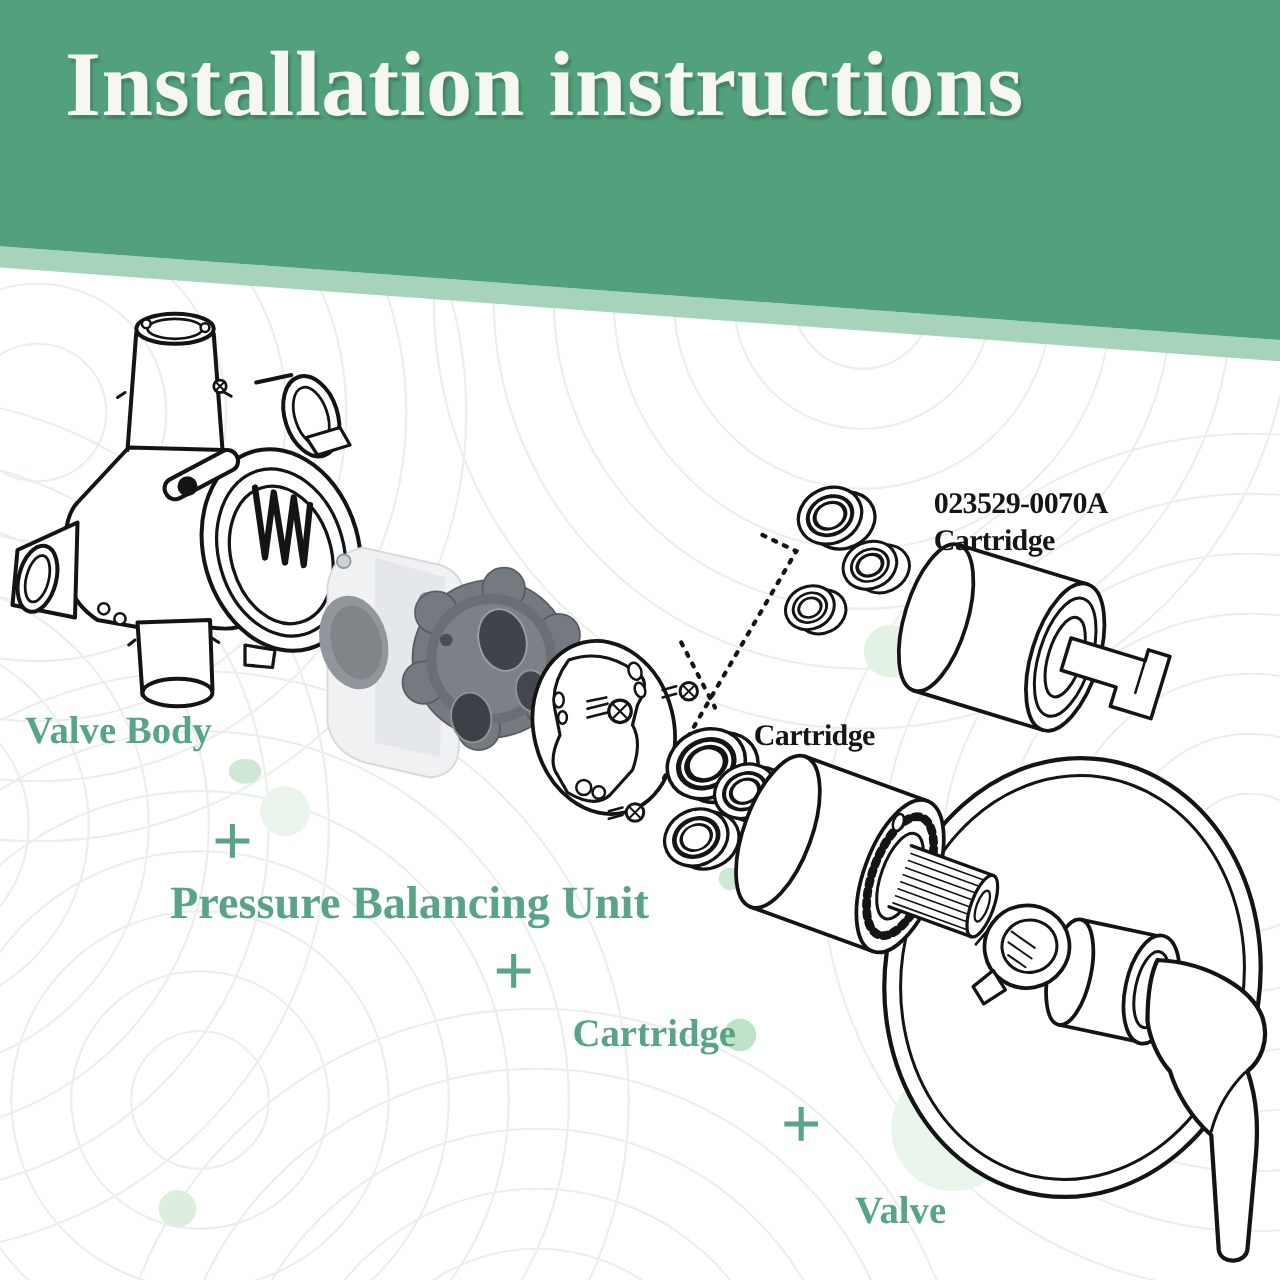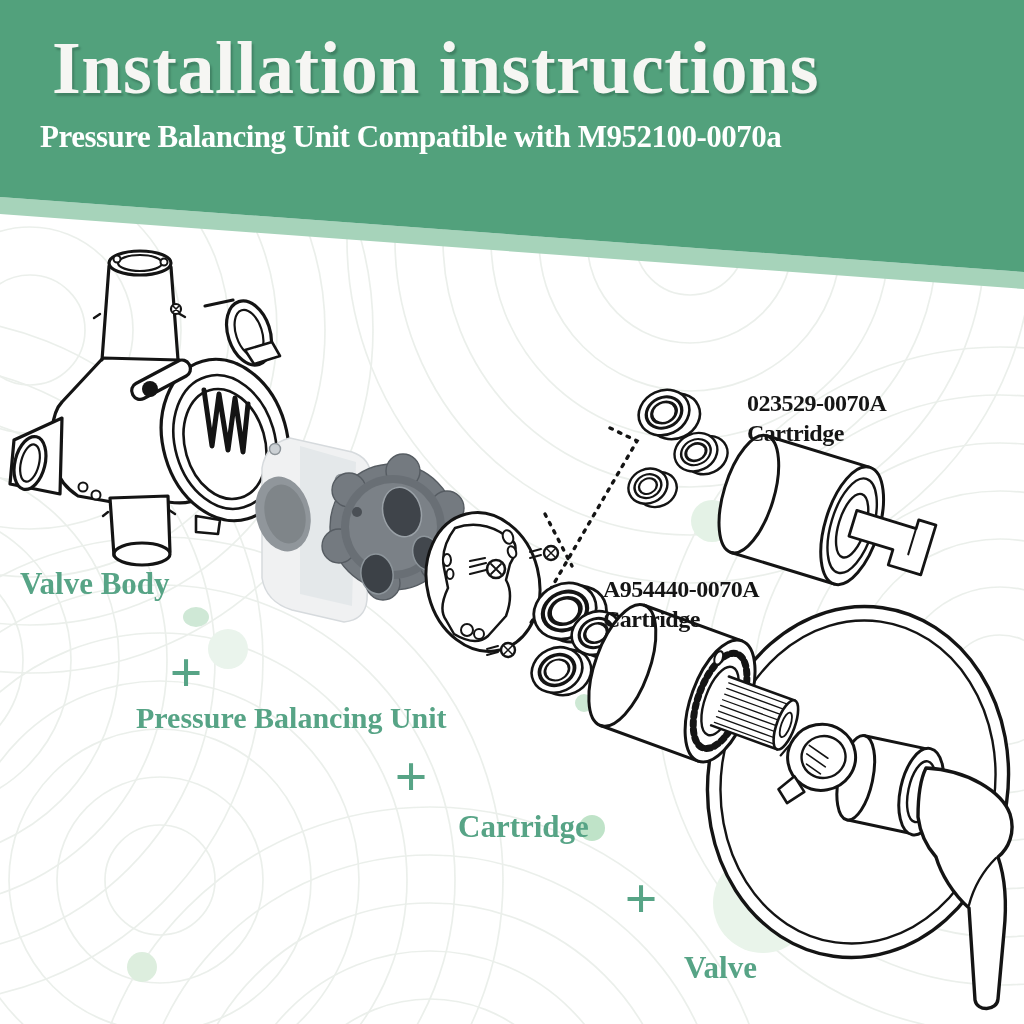--- a/index.html
+++ b/index.html
@@ -15,21 +15,21 @@
          font-size:74px;letter-spacing:.5px;white-space:nowrap;
          text-shadow:2px 3px 2px rgba(25,60,45,.30);}
   .subtitle{position:absolute;left:40px;top:119px;z-index:6;color:#ffffff;font-weight:700;
          font-size:31px;letter-spacing:-.5px;white-space:nowrap;}
   
   .glabel{position:absolute;z-index:6;color:#57a486;font-weight:700;font-size:31px;white-space:nowrap;}
   .plus{position:absolute;z-index:6;color:#57a486;font-weight:700;font-size:58px;width:56px;height:64px;
         line-height:64px;text-align:center;}
   .lab-valve{left:20px;top:566px;}
   .plus-1{left:158px;top:641px;}
-  .lab-pbu{left:136px;top:701px;font-size:30px;}
+  .lab-pbu{left:136px;top:701px;font-size:37px;}
   .plus-2{left:383px;top:745px;}
   .lab-cart{left:458px;top:809px;}
   .plus-3{left:613px;top:867px;}
   .lab-trim{left:684px;top:950px;}
   
   .callout{position:absolute;z-index:6;width:260px;color:#151515;font-weight:700;font-size:24px;
            letter-spacing:-.5px;line-height:30px;white-space:nowrap;}
   .co-1{left:747px;top:388px;}
   .co-2{left:603px;top:574px;}
 </style>
@@ -289,32 +289,30 @@
       <path d="M722,664 L792,664 M722,716 L792,716" fill="none" stroke-width="2.6"></path>
       <path d="M724,670 L790,670 M724,676 L790,676 M724,682 L790,682 M724,688 L790,688 M724,694 L790,694 M724,700 L790,700 M724,706 L790,706 M724,712 L790,712" fill="none" stroke-width="1.3"></path>
       <ellipse cx="792" cy="690" rx="9" ry="26" stroke-width="2.6"></ellipse>
       <ellipse cx="792" cy="690" rx="4.5" ry="13" stroke-width="1.8"></ellipse>
     </g>
   </svg>
 
   <div class="header-strip"></div>
   <div class="header-bg"></div>
   <div class="title">Installation instructions</div>
-  <div class="subtitle">Pressure Balancing Unit Compatible with M952100-0070a</div>
 
   <div class="glabel lab-valve">Valve Body</div>
   <div class="plus plus-1">+</div>
   <div class="glabel lab-pbu">Pressure Balancing Unit</div>
   <div class="plus plus-2">+</div>
   <div class="glabel lab-cart">Cartridge</div>
   <div class="plus plus-3">+</div>
   <div class="glabel lab-trim">Valve</div>
 
   <div class="callout co-1">
     <div>023529-0070A</div>
     <div>Cartridge</div>
   </div>
   <div class="callout co-2">
-    <div>A954440-0070A</div>
     <div>Cartridge</div>
   </div>
 
 </div>
 
 </body></html>

